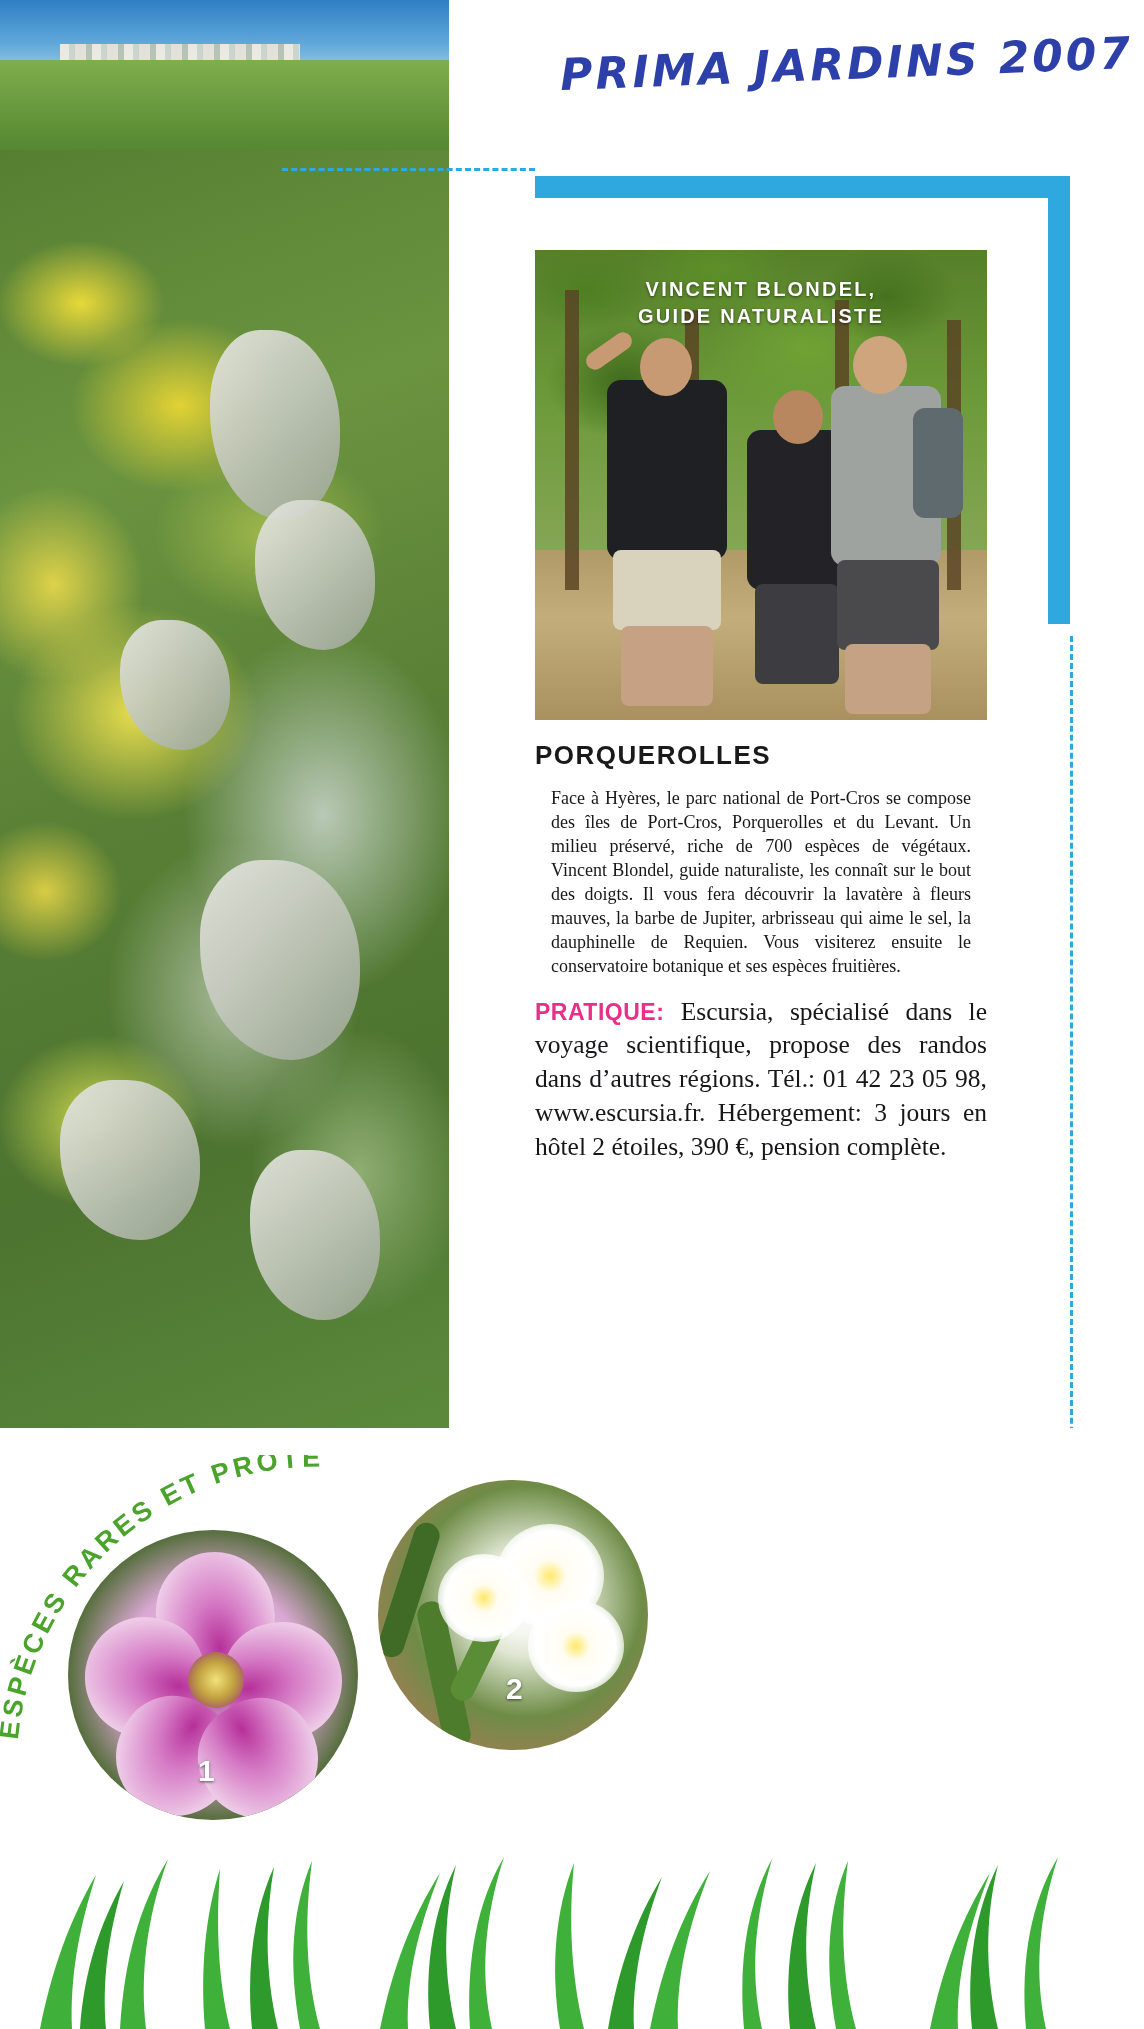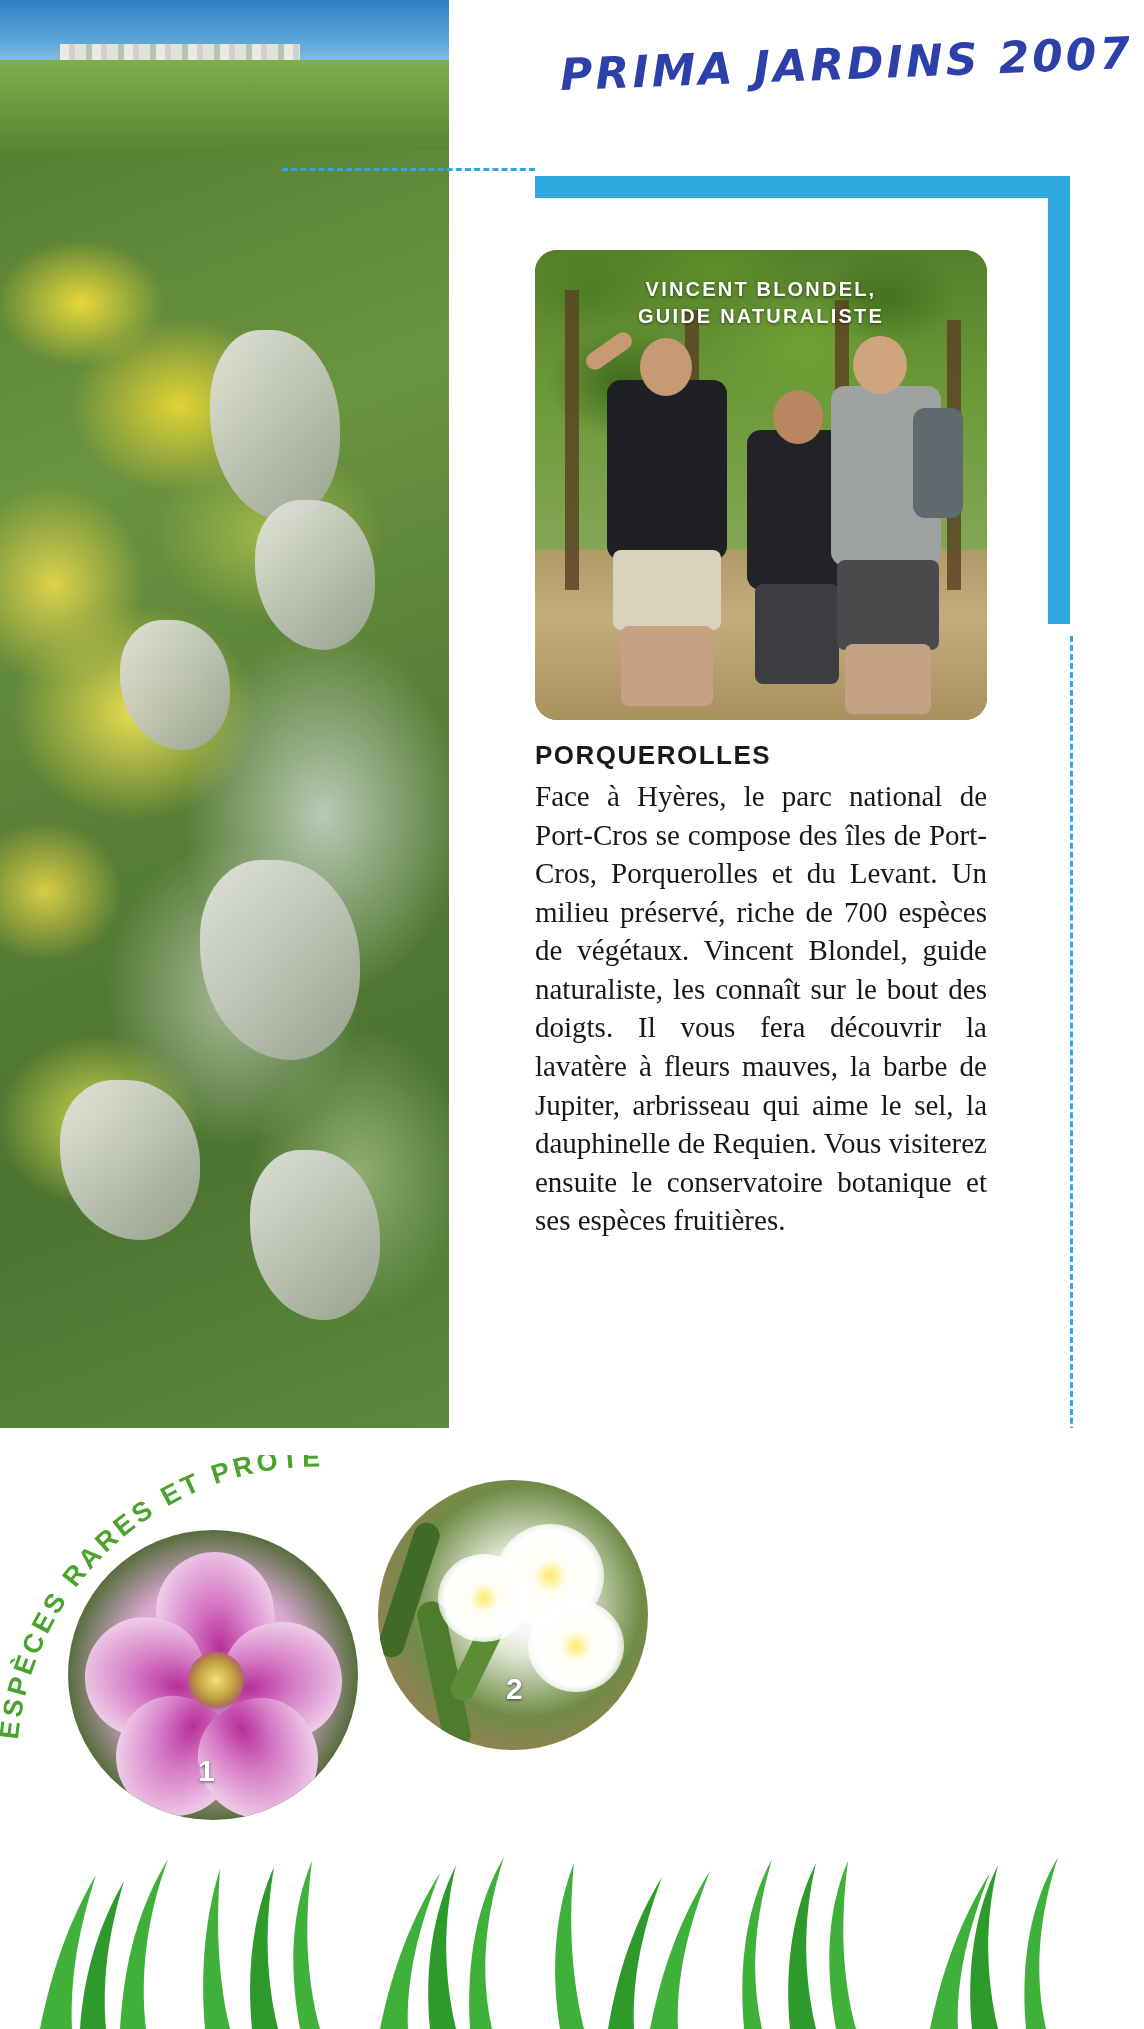--- a/index.html
+++ b/index.html
@@ -91,21 +91,20 @@
   .dashed-v {
     position:absolute; left:1070px; top:636px; width:0; height:1390px;
     border-left: 3px dashed #2fa8e0;
   }
 
   
   .guide-photo {
     position:absolute; left:535px; top:250px; width:452px; height:470px;
     overflow:hidden;
     background:#8e7b52;
-    border-radius:22px;
   }
   .gp-canopy {
     position:absolute; left:0; top:0; width:100%; height:330px;
     background:
       radial-gradient(ellipse 90px 60px at 12% 12%, #4e7f22 0%, rgba(78,127,34,0) 70%),
       radial-gradient(ellipse 120px 70px at 40% 6%, #5c8f28 0%, rgba(92,143,40,0) 70%),
       radial-gradient(ellipse 100px 70px at 78% 14%, #46721e 0%, rgba(70,114,30,0) 70%),
       radial-gradient(ellipse 140px 90px at 60% 30%, #6fa234 0%, rgba(111,162,52,0) 72%),
       radial-gradient(ellipse 110px 80px at 20% 40%, #3f6a1c 0%, rgba(63,106,28,0) 72%),
       linear-gradient(180deg,#567f2a 0%,#6c9a39 45%,#8aa85a 100%);
@@ -147,25 +146,25 @@
   .headline {
     font-family:"Liberation Sans", sans-serif;
     font-weight:700;
     font-size:38px;
     letter-spacing:.5px;
     color:#e8308a;
     margin:0 0 16px 0;
   }
   .body-text {
     font-family:"Liberation Serif", serif;
-    font-size:29px;
+    font-size:18px;
     line-height:1.33;
     color:#17171a;
     text-align:justify;
-    margin:0;
+    margin:16px;
   }
   .pratique-para {
     font-family:"Liberation Serif", serif;
     font-size:25.5px;
     line-height:1.33;
     color:#17171a;
     text-align:justify;
     margin:6px 0 0 0;
   }
   .pratique-label {
@@ -281,20 +280,21 @@
 
   <div class="gp-caption">
     <span>VINCENT BLONDEL,</span><br>
     <span>GUIDE NATURALISTE</span>
   </div>
 </div>
 
 <div class="article">
   <h3 class="kicker">PORQUEROLLES</h3>
   <p class="body-text">Face à Hyères, le parc national de Port-Cros se compose des îles de Port-Cros, Porquerolles et du Levant. Un milieu préservé, riche de 700 espèces de végétaux. Vincent Blondel, guide naturaliste, les connaît sur le bout des doigts. Il vous fera découvrir la lavatère à fleurs mauves, la barbe de Jupiter, arbrisseau qui aime le sel, la dauphinelle de Requien. Vous visiterez ensuite le conservatoire botanique et ses espèces fruitières.</p>
+  <p class="pratique-para"><span class="pratique-label">PRATIQUE:</span><span> Escursia, spécialisé dans le voyage scientifique, propose des randos dans d’autres régions. Tél.: 01 42 23 05 98, www.escursia.fr. Hébergement: 3 jours en hôtel 2 étoiles, 390 €, pension complète.</span></p>
 </div>
 
 <div class="bottom-band"></div>
 
 <div class="arc-title">
   <svg width="500" height="290" viewBox="0 0 500 290" xmlns="http://www.w3.org/2000/svg">
     <defs>
       <path id="arcpath" d="M 18,285 A 300,300 0 0 1 330,12" fill="none"></path>
     </defs>
     <text font-family="Liberation Sans, sans-serif" font-size="27" font-weight="700" letter-spacing="3.6" fill="#4aa32a">

